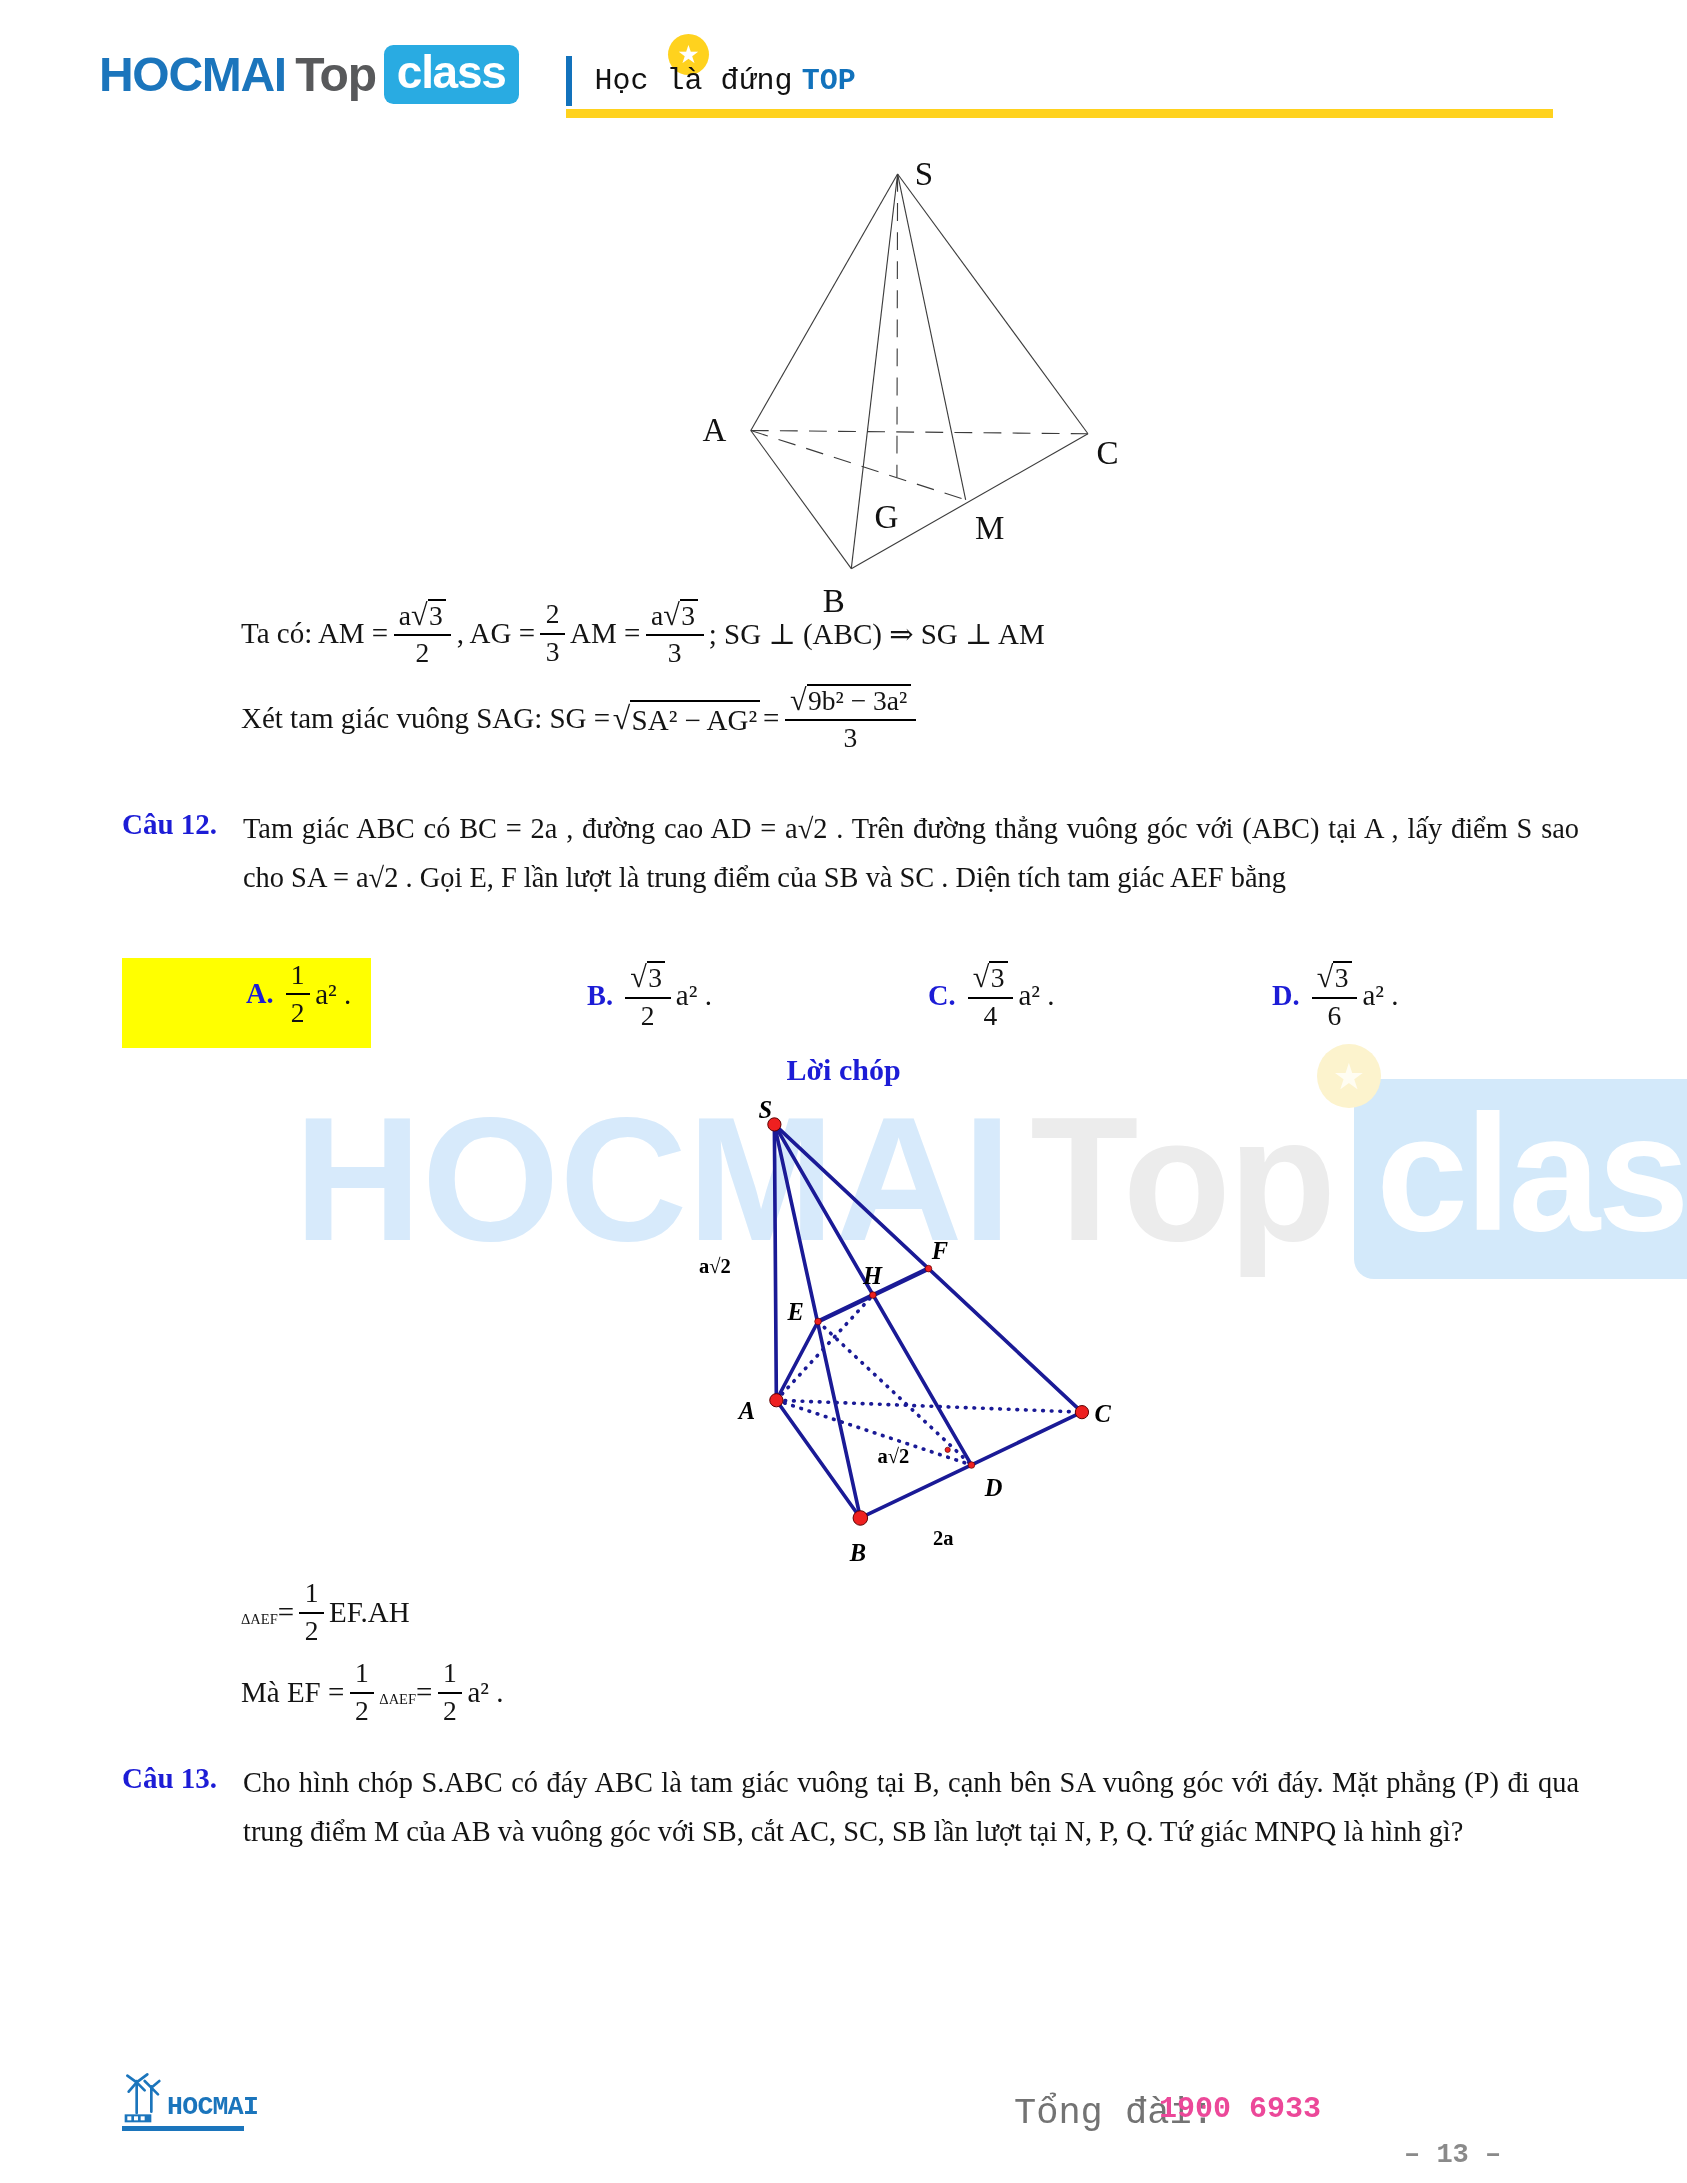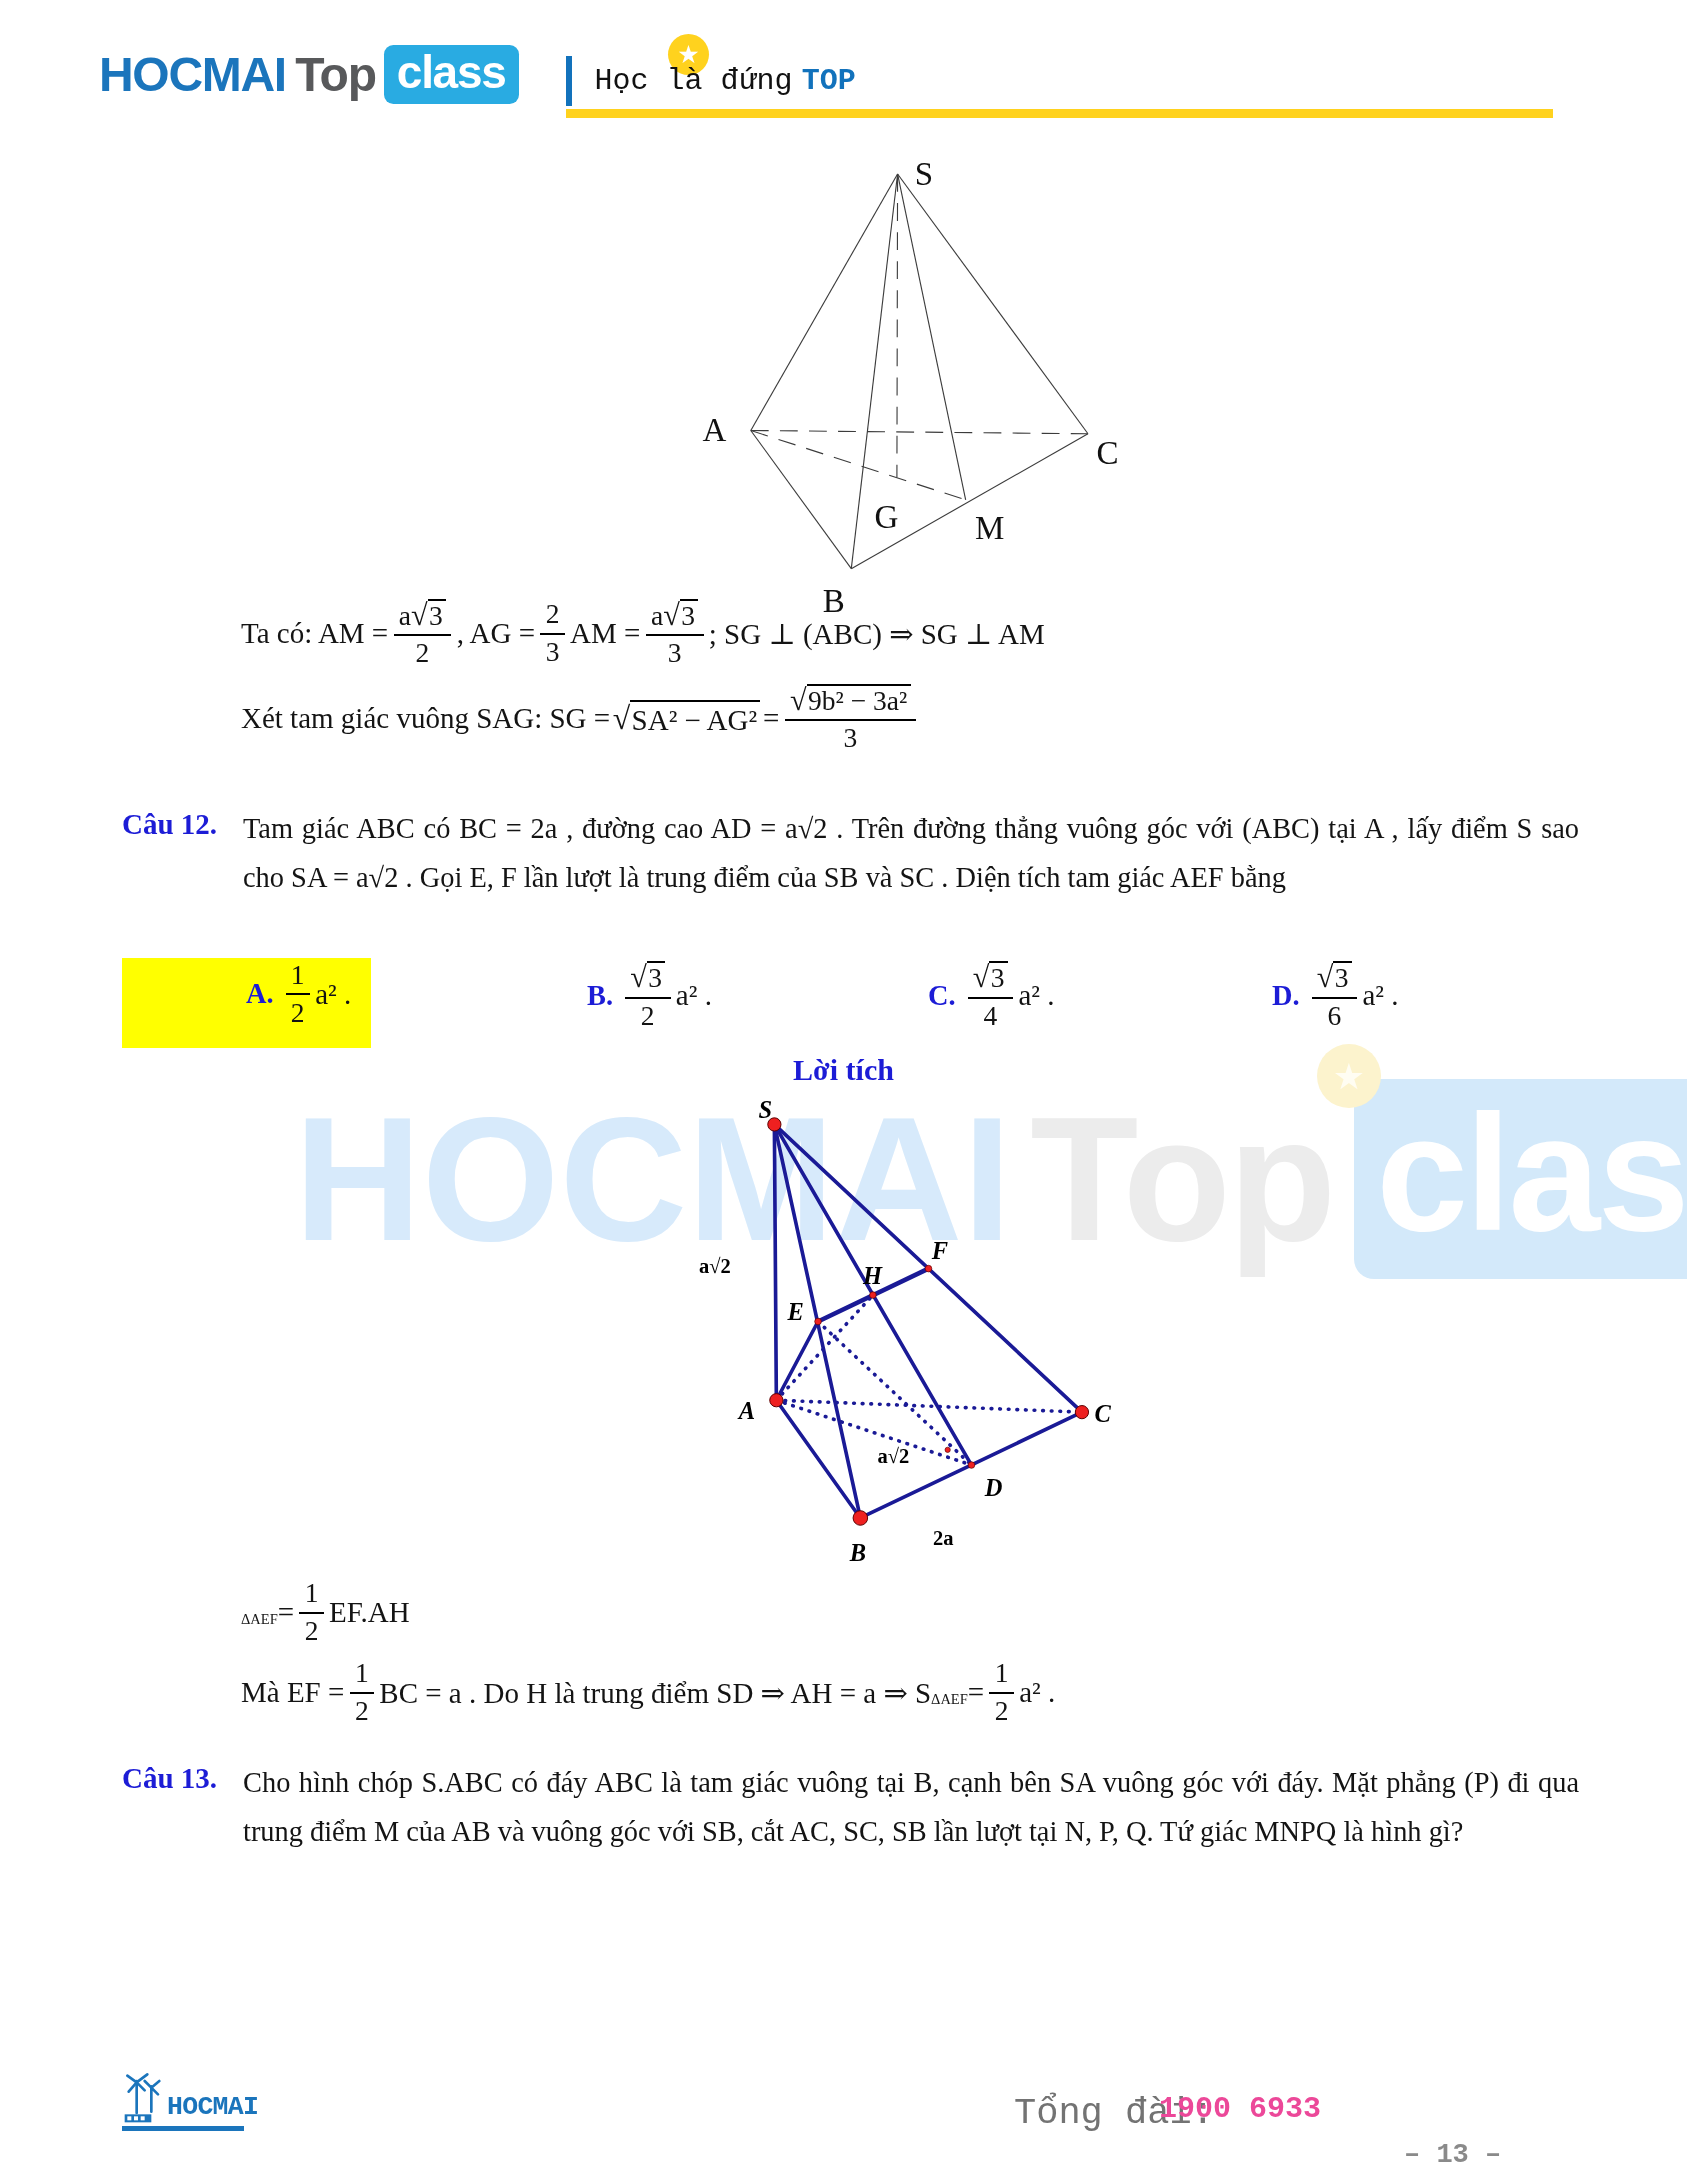--- a/index.html
+++ b/index.html
@@ -203,21 +203,21 @@
         <span class="mnum">
           <span class="radsign">√</span>
           <span class="radbar">3</span>
         </span>
         <span class="mden">6</span>
       </span>
       <span>a² .</span>
     </span>
 </div>
 
-<div class="solution-heading">Lời tích</div>
+<div class="solution-heading">Lời chóp</div>
 
 <div class="wm">
   <span class="wm-hocmai">HOCMAI</span>
   <span class="wm-top">Top</span>
   <span class="wm-class-box">
     <span>class</span>
   </span>
 </div>
 <div class="wm-badge">
   <span>★</span>
@@ -274,21 +274,20 @@
     <span> EF.AH</span>
   </div>
 <div class="mline" style="left:241px;top:1653px;height:79px">
     <span>Mà EF = </span>
     <span class="mfrac">
       <span class="mnum">
         <span>1</span>
       </span>
       <span class="mden">2</span>
     </span>
-    <span> BC = a . Do H là trung điểm SD ⇒ AH = a  ⇒ S</span>
     <span class="msub">ΔAEF</span>
     <span> = </span>
     <span class="mfrac">
       <span class="mnum">
         <span>1</span>
       </span>
       <span class="mden">2</span>
     </span>
     <span>a² .</span>
   </div>

